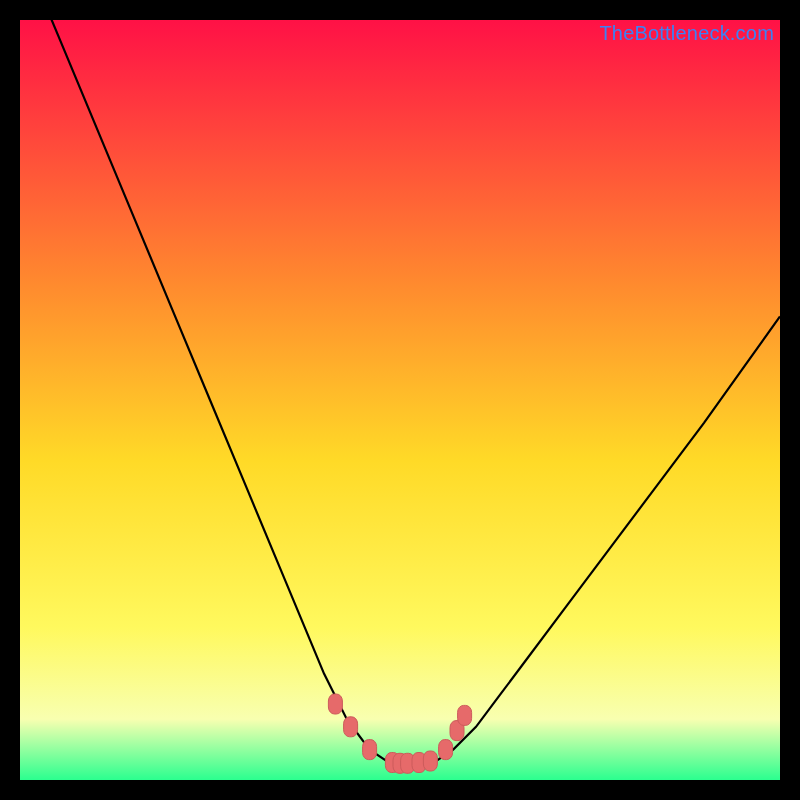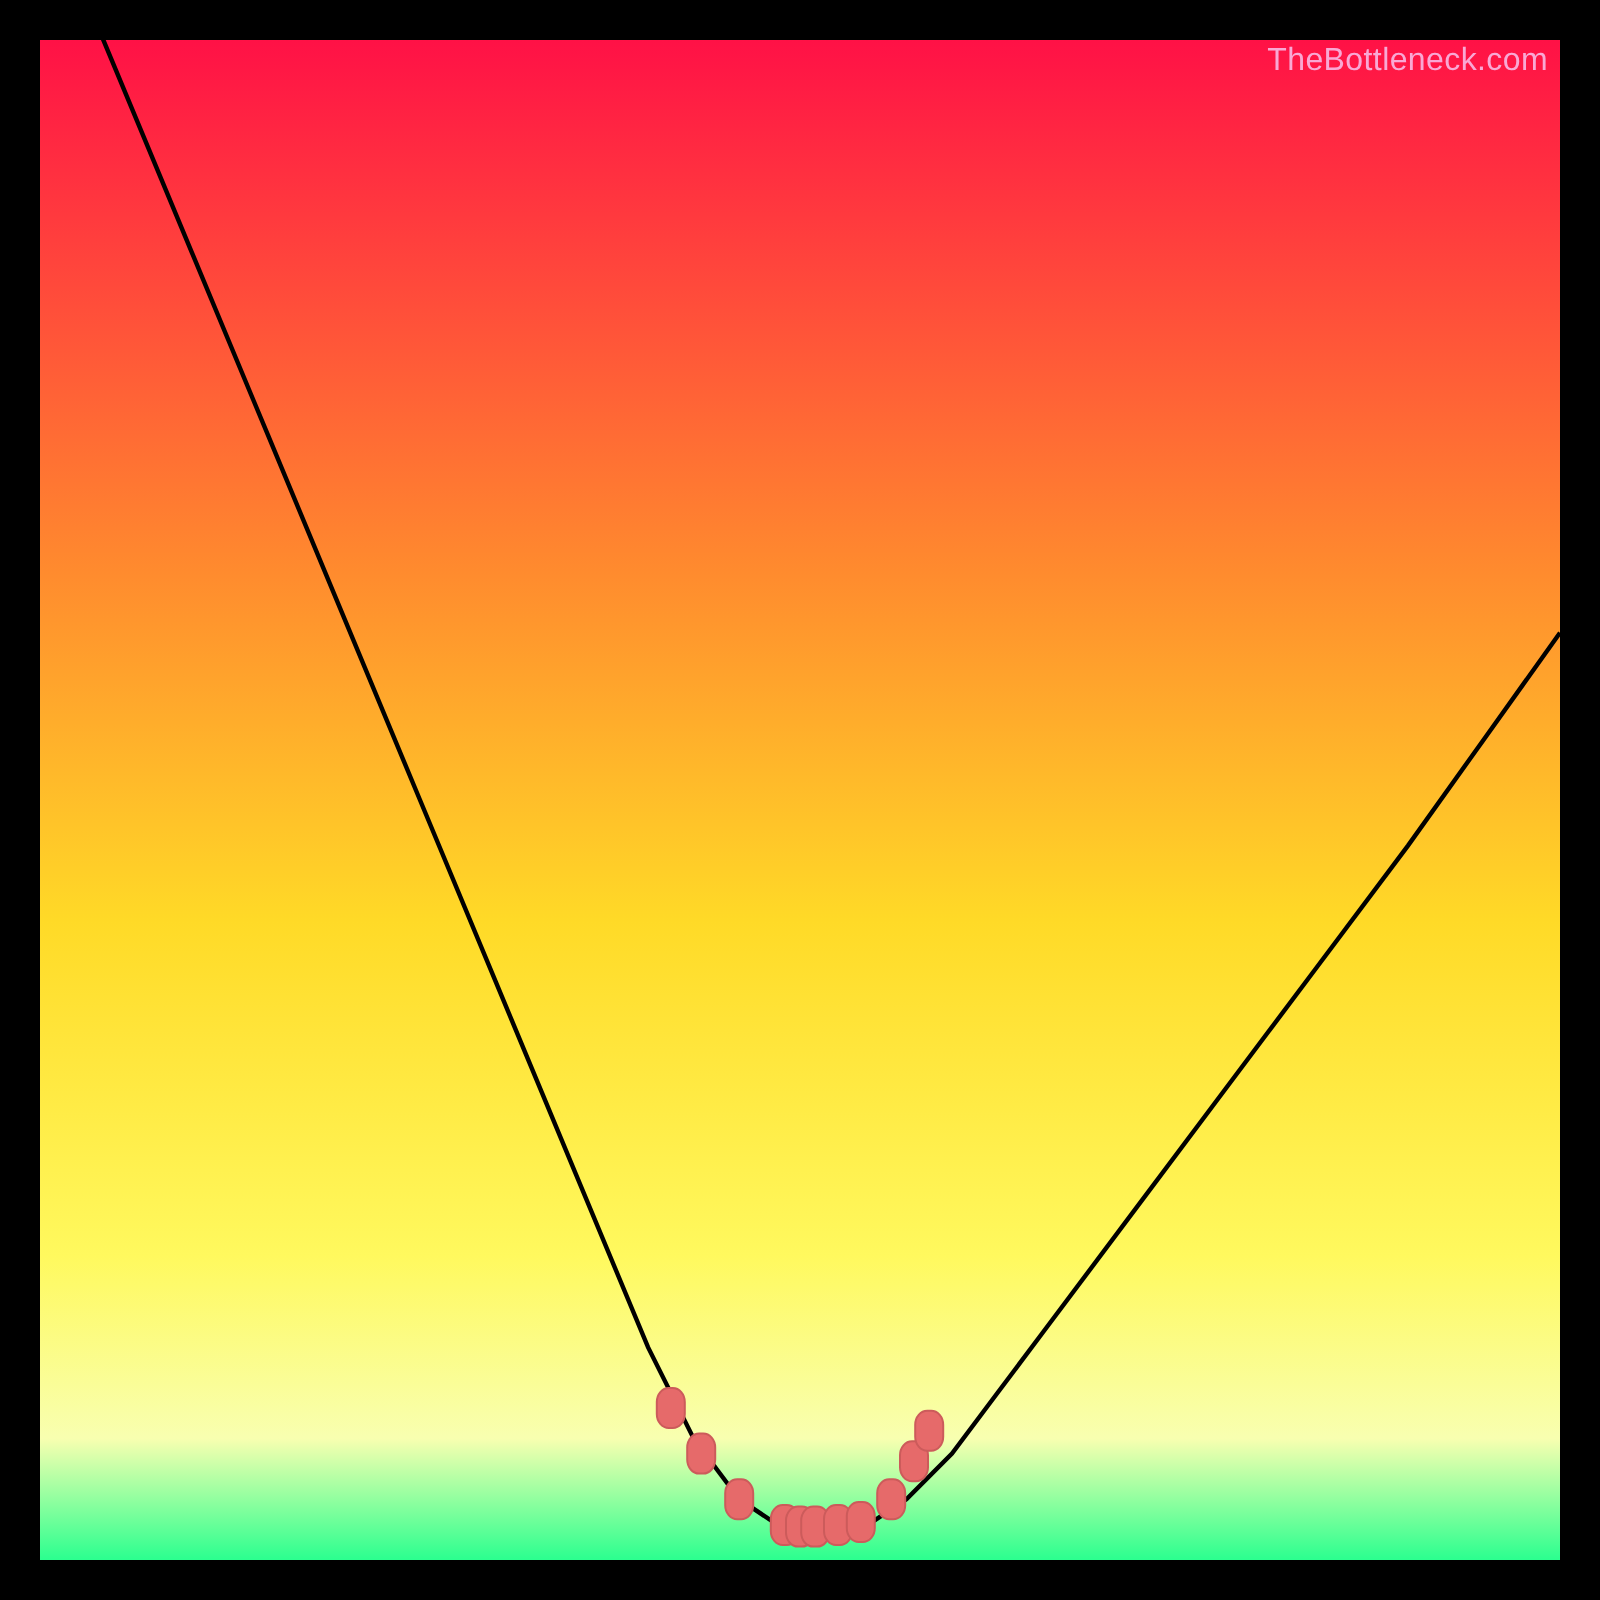--- a/index.html
+++ b/index.html
@@ -23,22 +23,22 @@
     position: absolute;
     left: 0;
     top: 0;
     width: 760px;
     height: 760px;
   }
   .watermark {
     position: absolute;
     top: 2px;
     right: 6px;
-    color: #f9a8d4;
-    font-size: 16px;
+    color: #3b82f6;
+    font-size: 20px;
     font-weight: 500;
     letter-spacing: 0.2px;
     user-select: none;
   }
   svg { display: block; }
 </style>
 </head>
 <body>
 
 <div class="frame">

